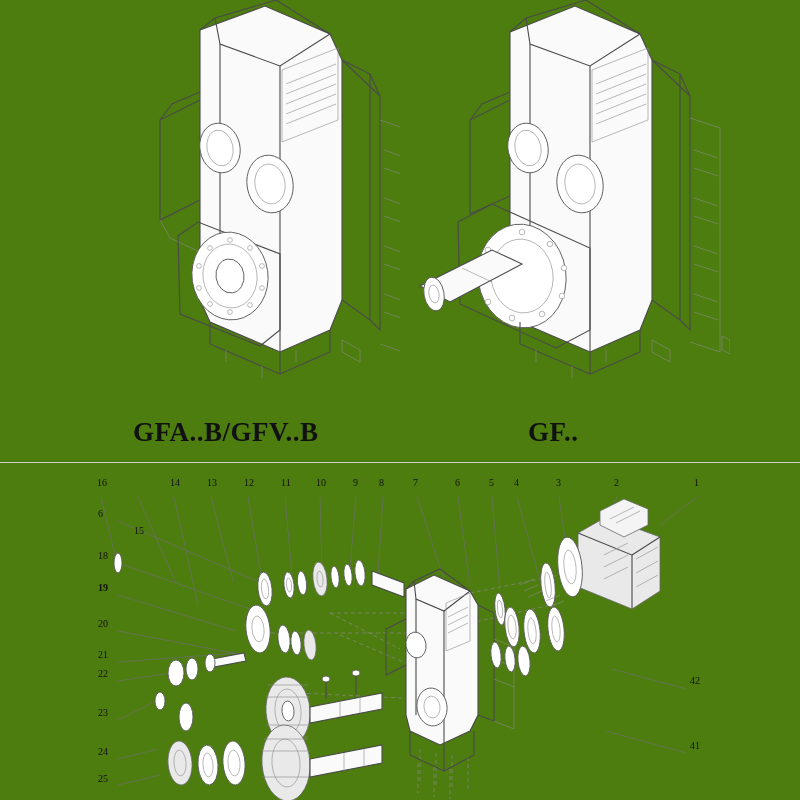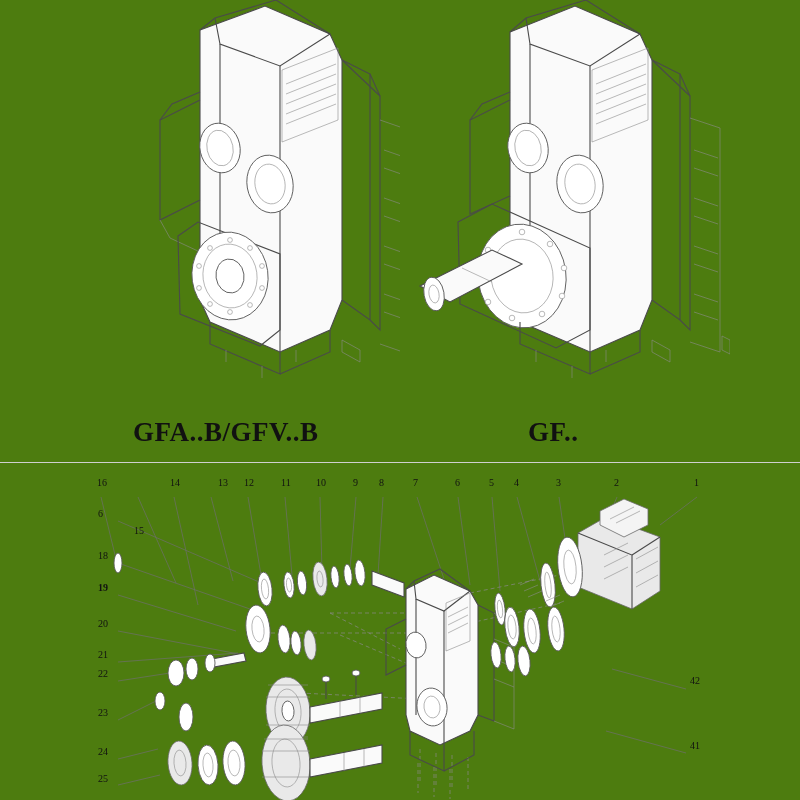--- a/index.html
+++ b/index.html
@@ -432,21 +432,21 @@
       <g class="ln-d">
         <path d="M418 300 L418 330"></path>
         <path d="M434 304 L434 334"></path>
         <path d="M450 306 L450 336"></path>
       </g>
     </svg>
 
     <div class="num" style="left:97px;  top:15px;">16</div>
     <div class="num" style="left:134px; top:15px;margin-top:48px;">15</div>
     <div class="num" style="left:170px; top:15px;">14</div>
-    <div class="num" style="left:218px; top:15px;">13</div>
+    <div class="num" style="left:207px; top:15px;">13</div>
     <div class="num" style="left:244px; top:15px;">12</div>
     <div class="num" style="left:281px; top:15px;">11</div>
     <div class="num" style="left:316px; top:15px;">10</div>
     <div class="num" style="left:353px; top:15px;">9</div>
     <div class="num" style="left:379px; top:15px;">8</div>
     <div class="num" style="left:413px; top:15px;">7</div>
     <div class="num" style="left:455px; top:15px;">6</div>
     <div class="num" style="left:489px; top:15px;">5</div>
     <div class="num" style="left:514px; top:15px;">4</div>
     <div class="num" style="left:556px; top:15px;">3</div>

